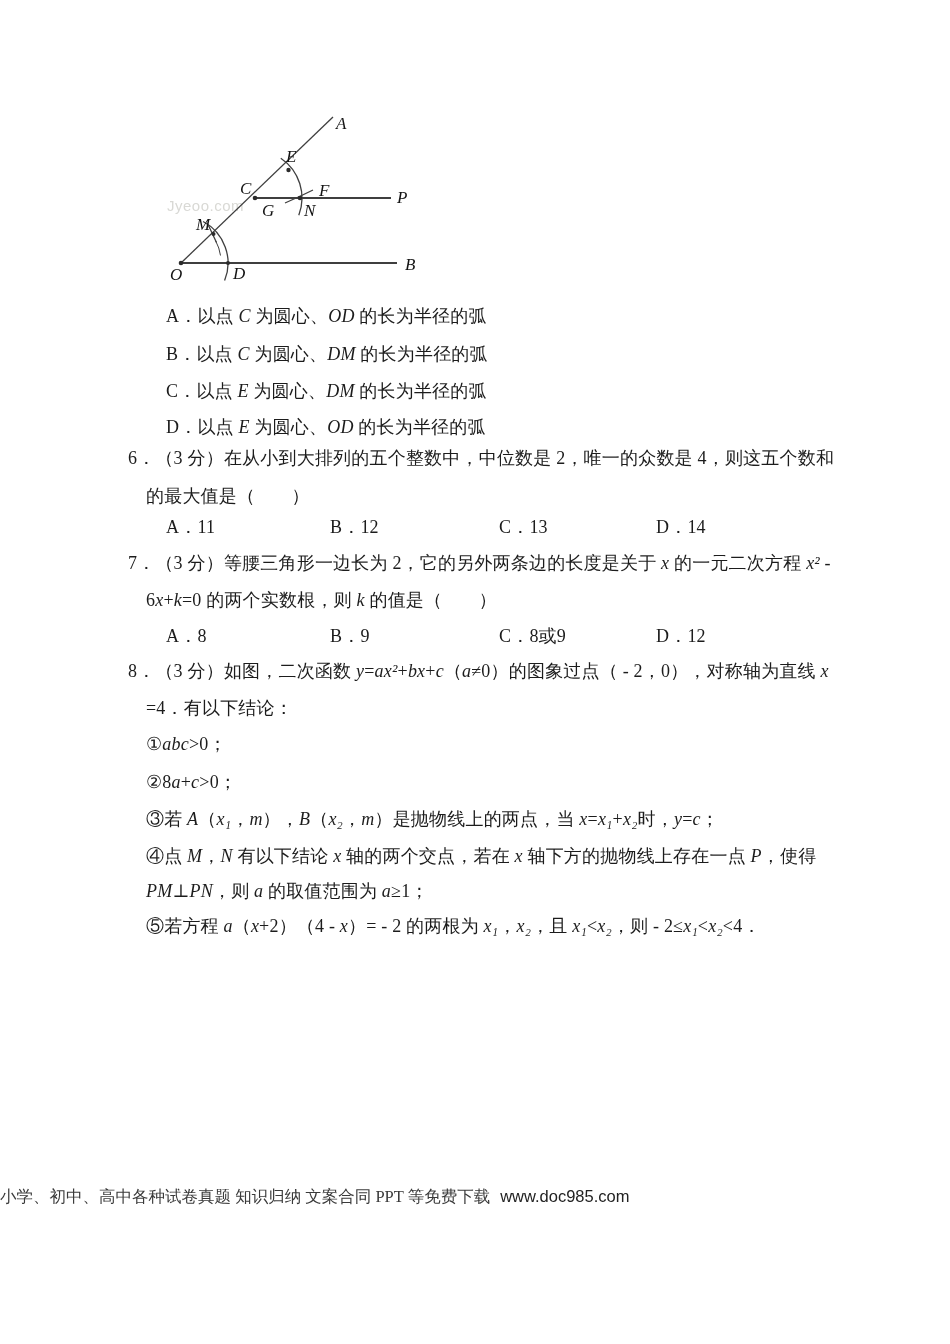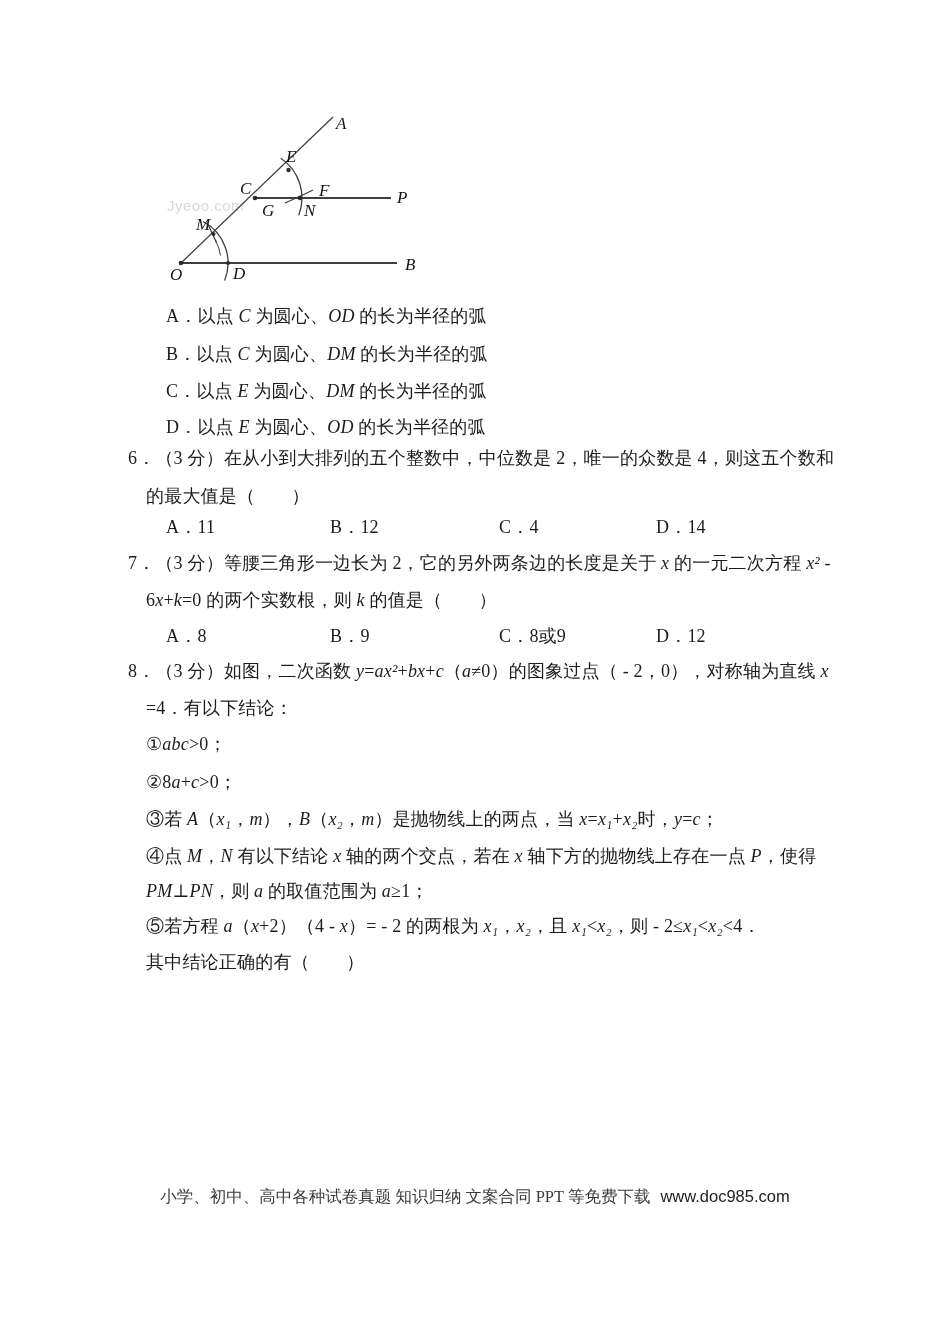--- a/index.html
+++ b/index.html
@@ -1,21 +1,21 @@
 <!DOCTYPE html>
 <html><head>
 <meta charset="utf-8">
 <style>
   html,body{margin:0;padding:0;background:#ffffff;}
   body{width:950px;height:1344px;overflow:hidden;
        font-family:"Liberation Serif","DejaVu Serif",serif;color:#1c1c1c;}
   .page{position:relative;width:950px;height:1344px;background:#ffffff;}
   .tline{position:absolute;font-size:18px;line-height:25px;white-space:pre;letter-spacing:.2px;}
   .math{font-style:italic;font-family:"Liberation Serif","DejaVu Serif",serif;}
-  .footer{position:absolute;left:0;right:0;text-align:center;font-size:16.5px;color:#3a3a3a;
+  .footer{position:absolute;left:0;right:0;text-align:left;font-size:16.5px;color:#3a3a3a;
           white-space:pre;}
   .footer .url{font-family:"Liberation Sans","DejaVu Sans",sans-serif;margin-left:10px;color:#222;}
   svg{position:absolute;left:0;top:0;}
   svg text{font-family:"Liberation Serif","DejaVu Serif",serif;font-style:italic;
            font-size:17px;fill:#141414;}
   svg text.wm{font-style:normal;font-family:"Liberation Sans","DejaVu Sans",sans-serif;
               font-size:15px;fill:#d9d9d5;letter-spacing:.5px;}
 </style>
 </head>
 <body>
@@ -62,35 +62,34 @@
 
   <div class="tline" style="left:166px;top:304px"><span>A．以点 </span><span class="math">C</span><span> 为圆心、</span><span class="math">OD</span><span> 的长为半径的弧</span></div>
   <div class="tline" style="left:166px;top:342px"><span>B．以点 </span><span class="math">C</span><span> 为圆心、</span><span class="math">DM</span><span> 的长为半径的弧</span></div>
   <div class="tline" style="left:166px;top:379px"><span>C．以点 </span><span class="math">E</span><span> 为圆心、</span><span class="math">DM</span><span> 的长为半径的弧</span></div>
   <div class="tline" style="left:166px;top:415px"><span>D．以点 </span><span class="math">E</span><span> 为圆心、</span><span class="math">OD</span><span> 的长为半径的弧</span></div>
 
   <div class="tline" style="left:128px;top:446px"><span>6．（3 分）在从小到大排列的五个整数中，中位数是 2，唯一的众数是 4，则这五个数和</span></div>
   <div class="tline" style="left:146px;top:484px"><span>的最大值是（　　）</span></div>
   <div class="tline" style="left:166px;top:515px"><span>A．11</span></div>
   <div class="tline" style="left:330px;top:515px"><span>B．12</span></div>
-  <div class="tline" style="left:499px;top:515px"><span>C．4</span></div>
+  <div class="tline" style="left:499px;top:515px"><span>C．13</span></div>
   <div class="tline" style="left:656px;top:515px"><span>D．14</span></div>
 
   <div class="tline" style="left:128px;top:551px"><span>7．（3 分）等腰三角形一边长为 2，它的另外两条边的长度是关于 </span><span class="math">x</span><span> 的一元二次方程 </span><span class="math">x²</span><span> - </span></div>
   <div class="tline" style="left:146px;top:588px"><span>6</span><span class="math">x</span><span>+</span><span class="math">k</span><span>=0 的两个实数根，则 </span><span class="math">k</span><span> 的值是（　　）</span></div>
   <div class="tline" style="left:166px;top:624px"><span>A．8</span></div>
   <div class="tline" style="left:330px;top:624px"><span>B．9</span></div>
   <div class="tline" style="left:499px;top:624px"><span>C．8或9</span></div>
   <div class="tline" style="left:656px;top:624px"><span>D．12</span></div>
 
   <div class="tline" style="left:128px;top:659px"><span>8．（3 分）如图，二次函数 </span><span class="math">y</span><span>=</span><span class="math">ax²</span><span>+</span><span class="math">bx</span><span>+</span><span class="math">c</span><span>（</span><span class="math">a</span><span>≠0）的图象过点（ - 2，0），对称轴为直线 </span><span class="math">x</span></div>
   <div class="tline" style="left:146px;top:696px"><span>=4．有以下结论：</span></div>
   <div class="tline" style="left:146px;top:732px"><span>①</span><span class="math">abc</span><span>&gt;0；</span></div>
   <div class="tline" style="left:146px;top:770px"><span>②8</span><span class="math">a</span><span>+</span><span class="math">c</span><span>&gt;0；</span></div>
   <div class="tline" style="left:146px;top:807px"><span>③若 </span><span class="math">A</span><span>（</span><span class="math">x₁</span><span>，</span><span class="math">m</span><span>），</span><span class="math">B</span><span>（</span><span class="math">x₂</span><span>，</span><span class="math">m</span><span>）是抛物线上的两点，当 </span><span class="math">x</span><span>=</span><span class="math">x₁</span><span>+</span><span class="math">x₂</span><span>时，</span><span class="math">y</span><span>=</span><span class="math">c</span><span>；</span></div>
   <div class="tline" style="left:146px;top:844px"><span>④点 </span><span class="math">M</span><span>，</span><span class="math">N</span><span> 有以下结论 </span><span class="math">x</span><span> 轴的两个交点，若在 </span><span class="math">x</span><span> 轴下方的抛物线上存在一点 </span><span class="math">P</span><span>，使得</span></div>
   <div class="tline" style="left:146px;top:879px"><span class="math">PM</span><span>⊥</span><span class="math">PN</span><span>，则 </span><span class="math">a</span><span> 的取值范围为 </span><span class="math">a</span><span>≥1；</span></div>
   <div class="tline" style="left:146px;top:914px"><span>⑤若方程 </span><span class="math">a</span><span>（</span><span class="math">x</span><span>+2）（4 - </span><span class="math">x</span><span>）= - 2 的两根为 </span><span class="math">x₁</span><span>，</span><span class="math">x₂</span><span>，且 </span><span class="math">x₁</span><span>&lt;</span><span class="math">x₂</span><span>，则 - 2≤</span><span class="math">x₁</span><span>&lt;</span><span class="math">x₂</span><span>&lt;4．</span></div>
-  <div class="tline" style="left:146px;top:950px"><span>其中结论正确的有（　　）</span></div>
 
   <div class="footer" style="top:1186px"><span>小学、初中、高中各种试卷真题 知识归纳 文案合同 PPT 等免费下载</span><span class="url">www.doc985.com</span></div>
 
 </div>
 
 </body></html>

